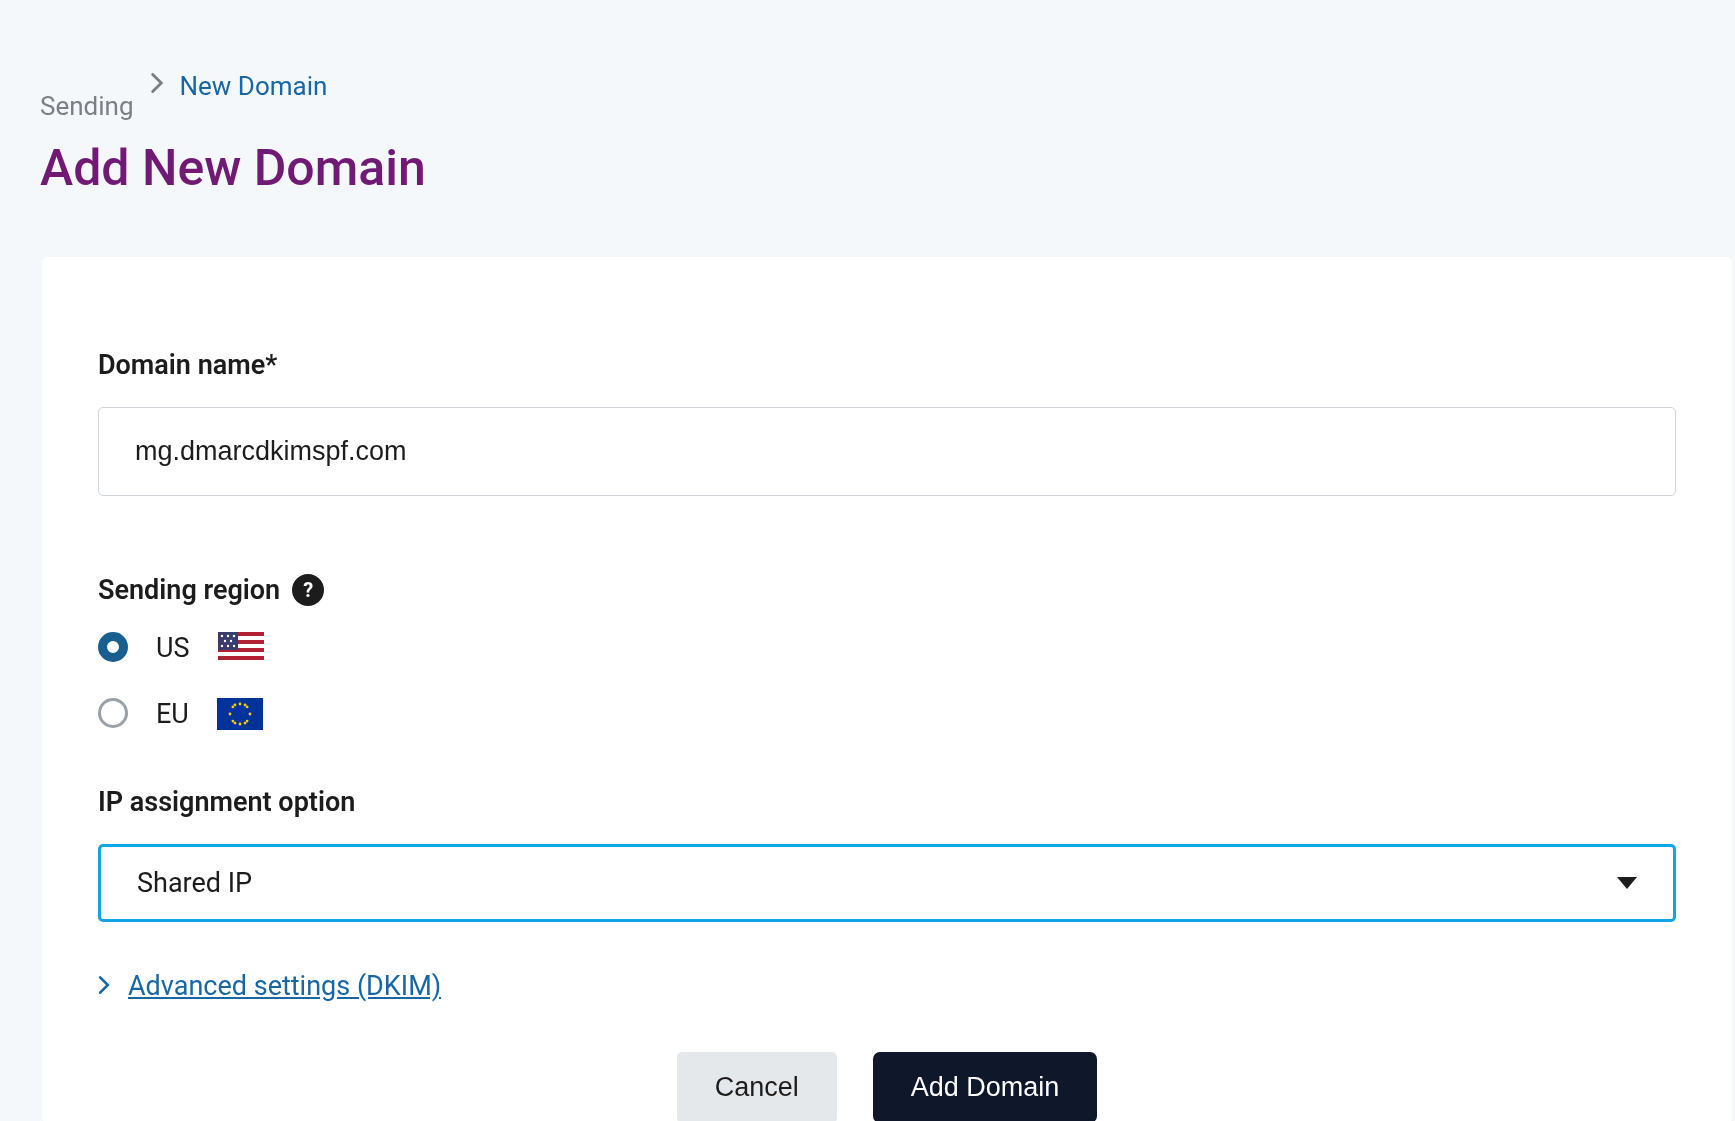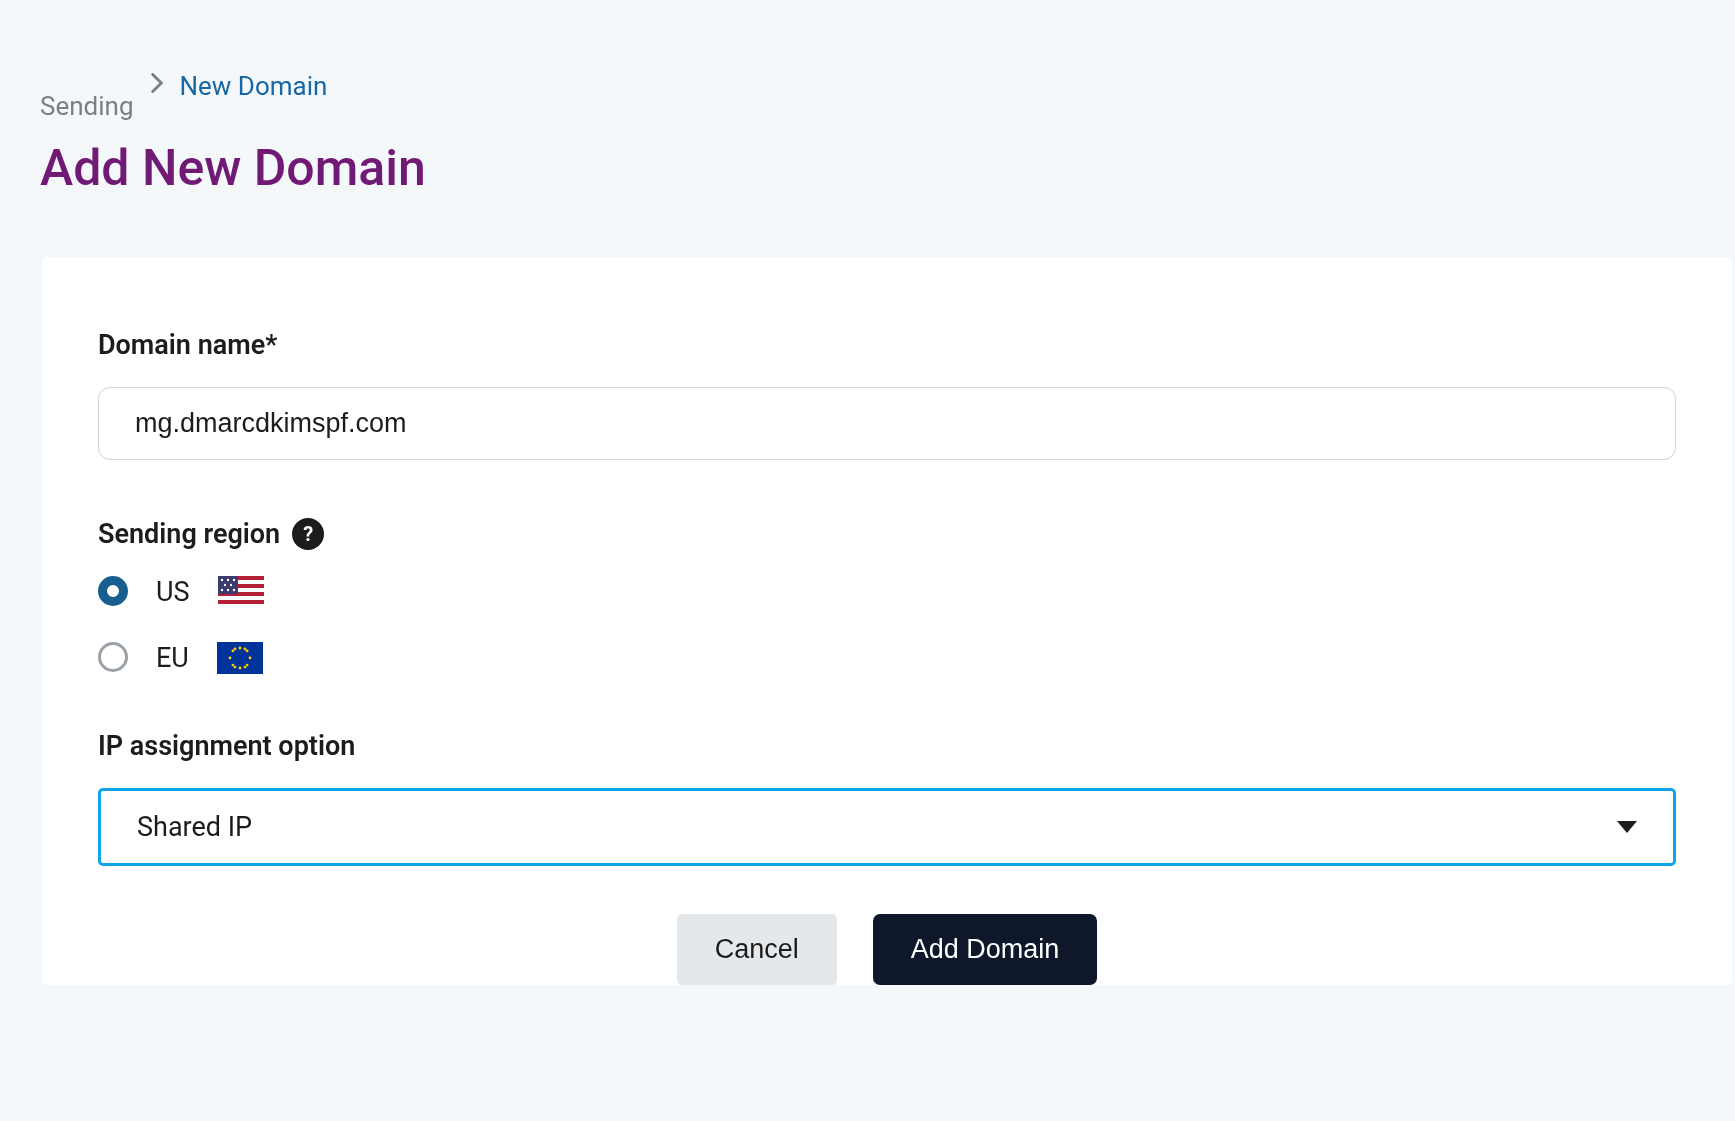--- a/index.html
+++ b/index.html
@@ -35,29 +35,30 @@
       margin-left: 2px;
     }
     .form-label {
       font-size: 27px;
       font-weight: 600;
       color: #1c1c1c;
       margin-bottom: 26px;
       display: flex;
       align-items: center;
       gap: 12px;
+      margin-top: 20px;
     }
     .text-input {
       width: 100%;
       font-size: 27px;
       font-weight: 400;
       color: #1c1c1c;
-      padding: 20px 36px;
+      padding: 28px 36px;
       border: 1px solid #d0d5db;
-      border-radius: 12px;
+      border-radius: 5px;
       background: #fff;
       margin-bottom: 58px;
       outline: none;
     }
     .help-badge {
       width: 32px; height: 32px;
       border-radius: 50%;
       background: #1c1c1c;
       color: #fff;
       display: inline-flex;
@@ -214,19 +215,27 @@
       </span>
     </div>
   </div>
 
   <div class="form-label">IP assignment option</div>
   <div class="select">
     <span>Shared IP</span>
     <span class="caret-down"></span>
   </div>
 
+  <div class="expando">
+    <span class="chev">
+      <svg width="12" height="18" viewBox="0 0 8 14">
+          <path d="M1 1 L7 7 L1 13" stroke="#1767a5" stroke-width="2" fill="none" stroke-linecap="round"></path>
+        </svg>
+    </span>
+    <span class="link">Advanced settings (DKIM)</span>
+  </div>
 
   <div class="button-row">
     <button class="btn btn-secondary">Cancel</button>
     <button class="btn btn-primary">Add Domain</button>
   </div>
 
 </div>
 
 </body></html>

